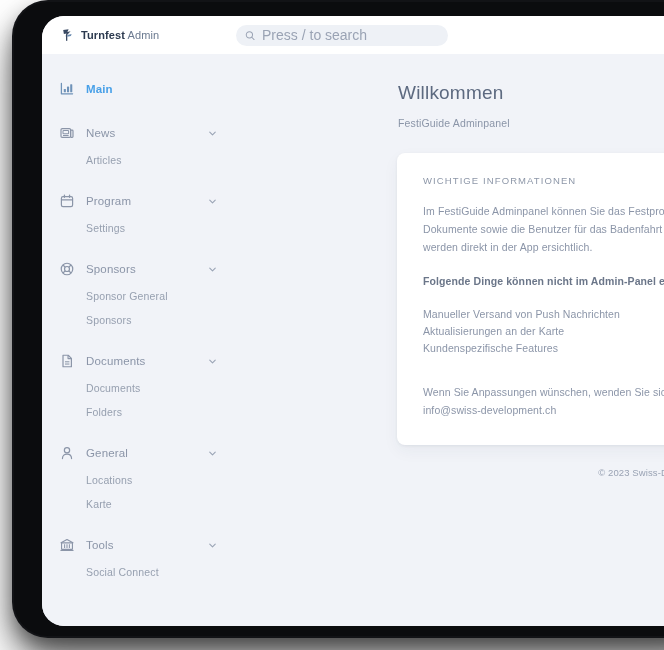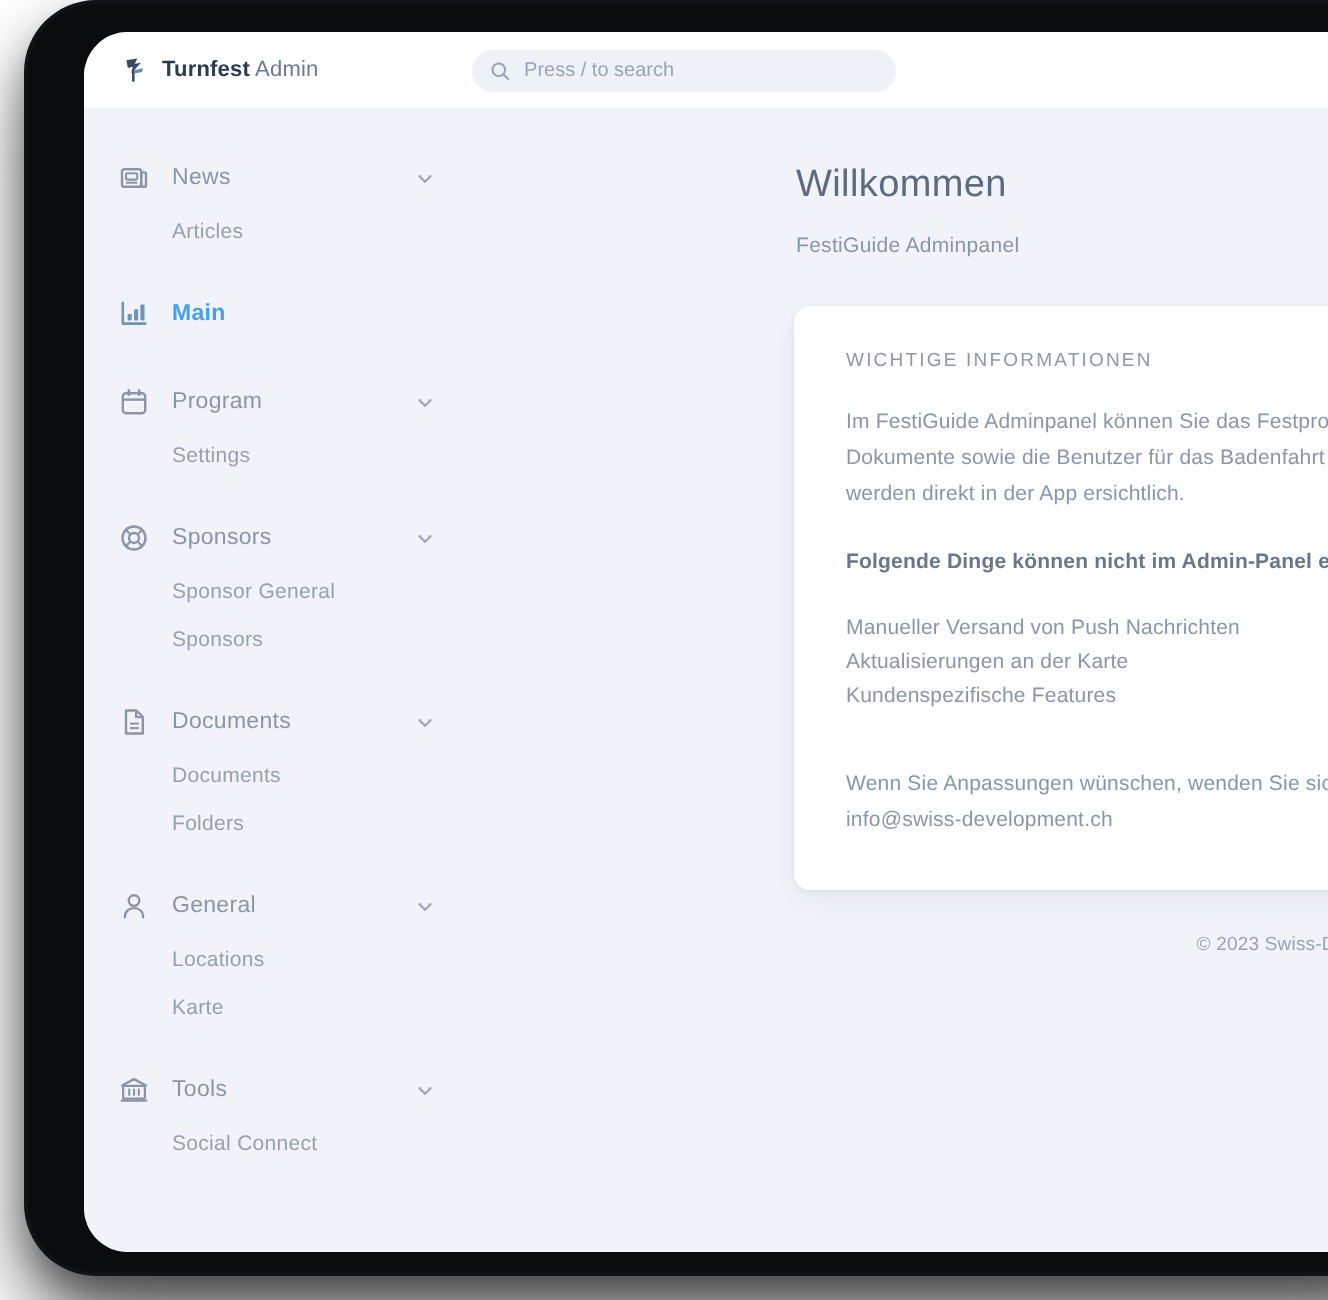--- a/index.html
+++ b/index.html
@@ -73,21 +73,21 @@
     align-items: center;
     padding: 0 9px;
     box-sizing: border-box;
     gap: 7px;
   }
   .search-input {
     border: 0;
     outline: 0;
     background: transparent;
     font-family: "Liberation Sans", sans-serif;
-    font-size: 10px;
+    font-size: 14px;
     color: #8d97a8;
     width: 100%;
     padding: 0;
   }
   .search-input::placeholder { color: #9aa3b4; }
 
   
   .app-body {
     position: absolute;
     left: 0; top: 38px;
@@ -245,50 +245,50 @@
         </svg>
         <input class="search-input" type="text" placeholder="Press / to search" style="">
       </div>
     </div>
 
     <div class="app-body">
 
       <nav class="sidebar">
 
         <div class="nav-group">
+          <div class="nav-top active">
+            <span class="nav-ico">
+              <svg width="16" height="16" viewBox="0 0 20 20" fill="none">
+                <path d="M3 3 V16 H17" stroke="#6f92b8" stroke-width="1.6" stroke-linecap="round" stroke-linejoin="round"></path>
+                <rect x="6" y="10" width="2.6" height="4" rx="0.7" fill="#6f92b8"></rect>
+                <rect x="10" y="7" width="2.6" height="7" rx="0.7" fill="#6f92b8"></rect>
+                <rect x="14" y="4" width="2.6" height="10" rx="0.7" fill="#6f92b8"></rect>
+              </svg>
+            </span>
+            <span class="nav-label">Main</span>
+          </div>
+          <div class="sp-12"></div>
+        </div>
+
+        <div class="nav-group">
           <div class="nav-top">
             <span class="nav-ico">
               <svg width="16" height="16" viewBox="0 0 20 20" fill="none">
                 <rect x="2.5" y="4.5" width="12" height="11" rx="1.5" stroke="#8b95a8" stroke-width="1.5"></rect>
                 <rect x="14.5" y="6.5" width="3" height="9" rx="1" stroke="#8b95a8" stroke-width="1.5"></rect>
                 <rect x="5" y="7" width="7" height="4" rx="0.8" stroke="#8b95a8" stroke-width="1.3"></rect>
                 <line x1="5" y1="13" x2="12" y2="13" stroke="#8b95a8" stroke-width="1.3"></line>
               </svg>
             </span>
             <span class="nav-label">News</span>
             <svg class="chev" width="11" height="11" viewBox="0 0 16 16" fill="none">
               <path d="M4 6 L8 10 L12 6" stroke="#9aa4b5" stroke-width="1.6" stroke-linecap="round" stroke-linejoin="round"></path>
             </svg>
           </div>
           <span class="subitem">Articles</span>
-          <div class="sp-12"></div>
-        </div>
-
-        <div class="nav-group">
-          <div class="nav-top active">
-            <span class="nav-ico">
-              <svg width="16" height="16" viewBox="0 0 20 20" fill="none">
-                <path d="M3 3 V16 H17" stroke="#6f92b8" stroke-width="1.6" stroke-linecap="round" stroke-linejoin="round"></path>
-                <rect x="6" y="10" width="2.6" height="4" rx="0.7" fill="#6f92b8"></rect>
-                <rect x="10" y="7" width="2.6" height="7" rx="0.7" fill="#6f92b8"></rect>
-                <rect x="14" y="4" width="2.6" height="10" rx="0.7" fill="#6f92b8"></rect>
-              </svg>
-            </span>
-            <span class="nav-label">Main</span>
-          </div>
           <div class="sp-12"></div>
         </div>
 
         <div class="nav-group">
           <div class="nav-top">
             <span class="nav-ico">
               <svg width="16" height="16" viewBox="0 0 20 20" fill="none">
                 <rect x="3" y="4.5" width="14" height="12.5" rx="2" stroke="#8b95a8" stroke-width="1.5"></rect>
                 <line x1="3" y1="8.5" x2="17" y2="8.5" stroke="#8b95a8" stroke-width="1.5"></line>
                 <line x1="6.8" y1="2.6" x2="6.8" y2="5.4" stroke="#8b95a8" stroke-width="1.6" stroke-linecap="round"></line>

